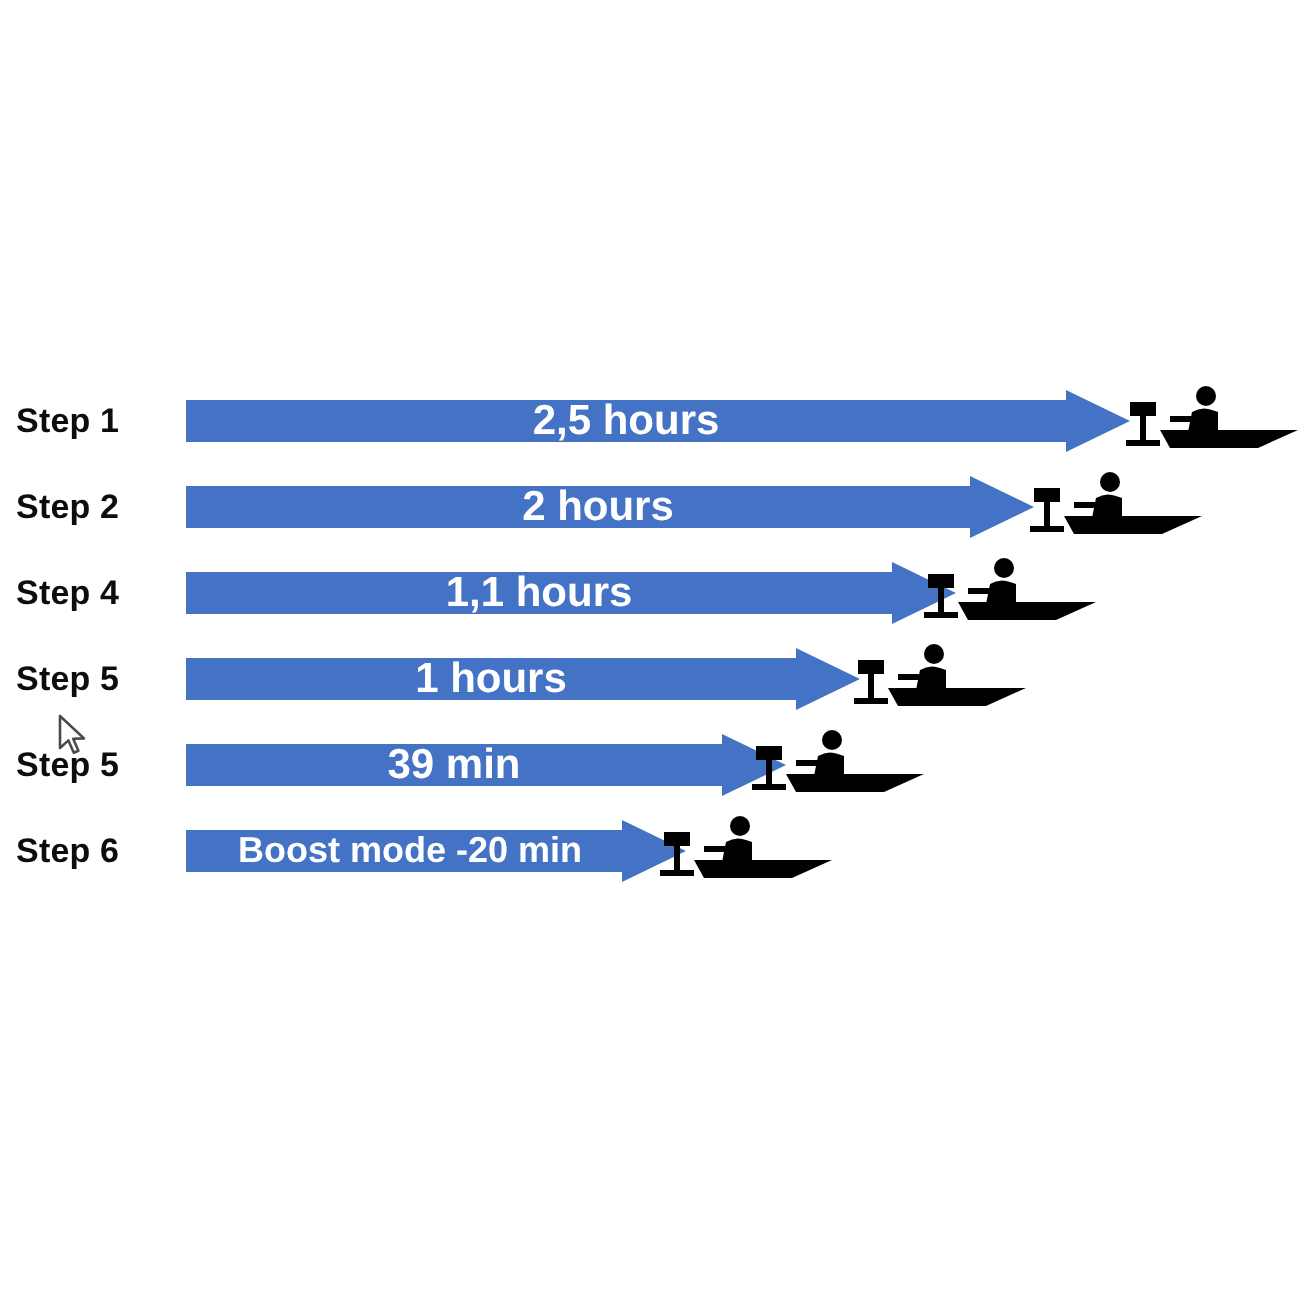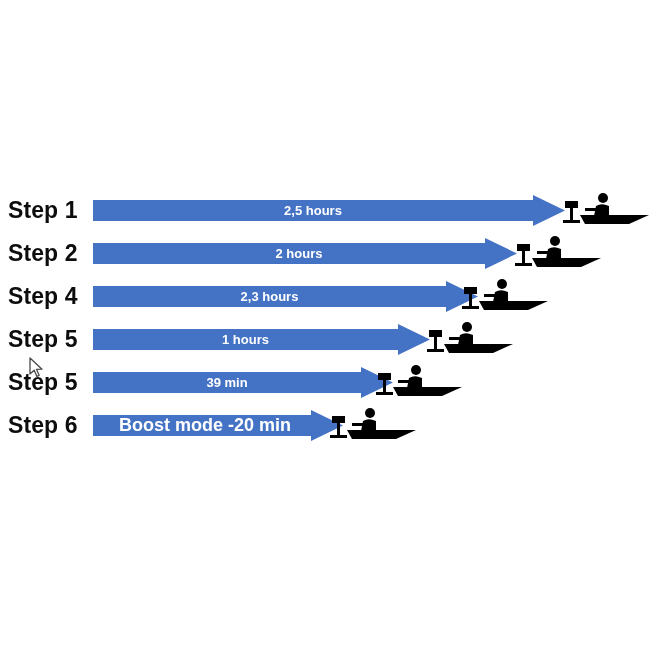--- a/index.html
+++ b/index.html
@@ -36,21 +36,21 @@
     height: 43px;
     width: 650px;
   }
 
   .step-label {
     position: absolute;
     left: 8px;
     top: 0;
     height: 31px;
     line-height: 31px;
-    font-size: 23px;
+    font-size: 17px;
     font-weight: bold;
     color: #0d0d0d;
     letter-spacing: 0.1px;
     white-space: nowrap;
     font-family: "Liberation Sans", sans-serif;
   }
 
   .arrow-wrap {
     position: absolute;
     top: 0;
@@ -62,21 +62,21 @@
     display: block;
     height: 31px;
   }
 
   .arrow-text {
     position: absolute;
     top: 0;
     height: 31px;
     line-height: 31px;
     color: #ffffff;
-    font-size: 13px;
+    font-size: 21px;
     font-weight: 600;
     text-align: center;
     white-space: nowrap;
     font-family: "Liberation Sans", sans-serif;
     pointer-events: none;
   }
 
   .boat-wrap {
     position: absolute;
     top: -2px;
@@ -144,21 +144,21 @@
         </svg>
       </div>
     </div>
 
     <div class="row">
       <div class="step-label">Step 4</div>
       <div class="arrow-wrap">
         <svg class="arrow-svg" viewBox="0 0 385 31" preserveAspectRatio="none" width="385" height="31">
           <path d="M0,5 L353,5 L353,0 L385,15.5 L353,31 L353,26 L0,26 Z" fill="#4472C4"></path>
         </svg>
-        <div class="arrow-text" style="left:0px;width:353px;">2,3 hours</div>
+        <div class="arrow-text" style="left:0px;width:353px;">1,1 hours</div>
       </div>
       <div class="boat-wrap" style="left:462px;">
         <svg class="boat-svg" width="86" height="34" viewBox="0 0 86 34">
           <g fill="#000000">
             <rect x="2" y="8" width="13" height="7"></rect>
             <rect x="7" y="13" width="3" height="16"></rect>
             <rect x="0" y="27" width="17" height="3"></rect>
             <circle cx="40" cy="5" r="5"></circle>
             <path d="M33,13 q5,-3 10,-1 l3,1 l0,10 l-15,0 z"></path>
             <rect x="22" y="15" width="16" height="3"></rect>

